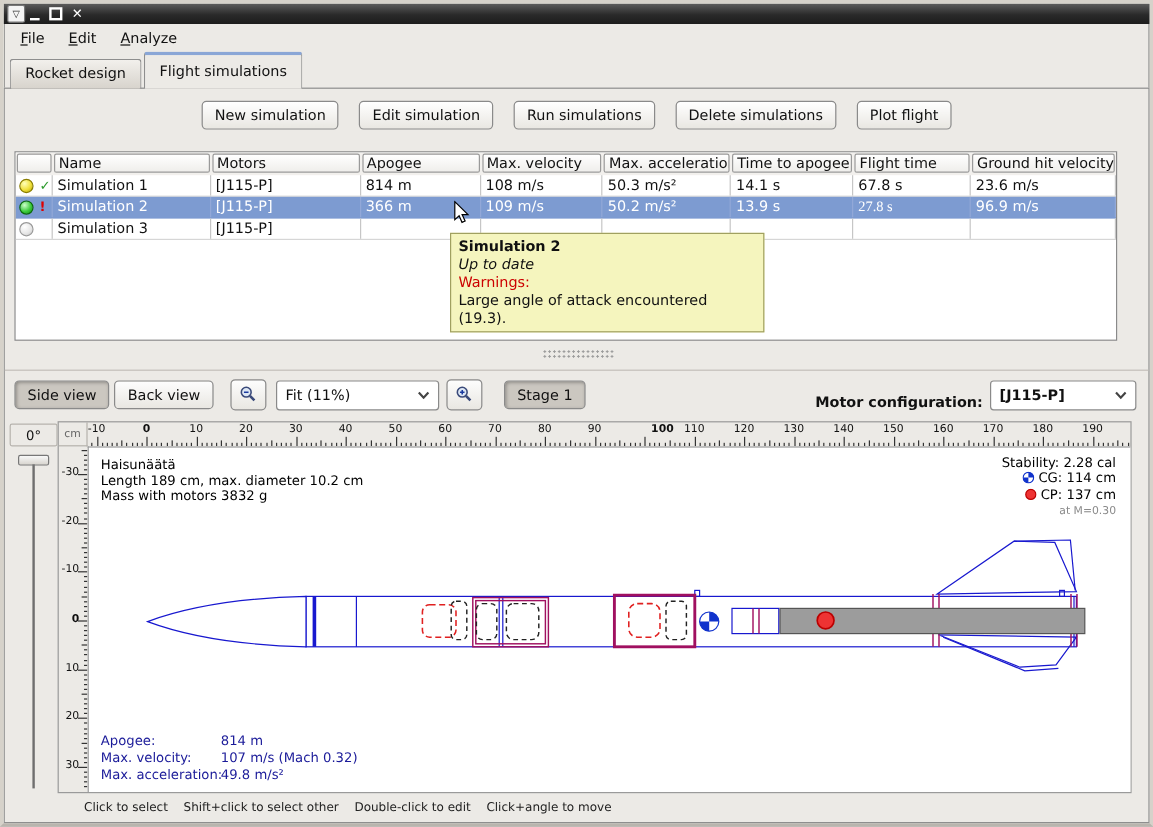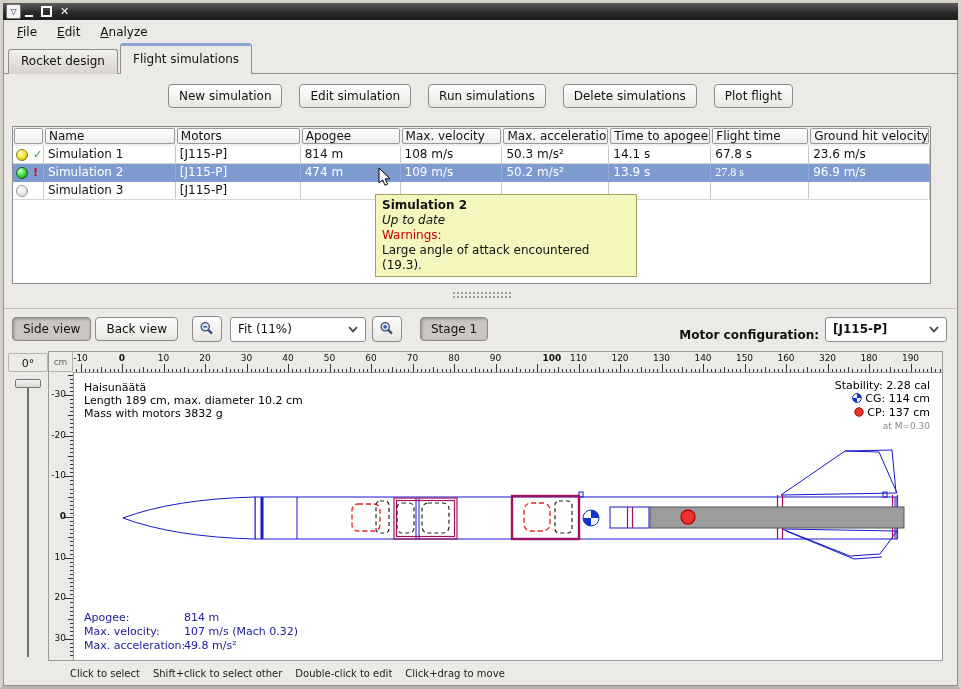--- a/index.html
+++ b/index.html
@@ -178,21 +178,21 @@
             <div class="td" style="width: 98px;">67.8 s</div>
             <div class="td" style="width: 121px;">23.6 m/s</div>
           </div>
           <div class="tr selected">
             <div class="td status" style="width: 31px;">
               <span class="ball green"></span>
               <span class="mark warning">!</span>
             </div>
             <div class="td" style="width: 132px;">Simulation 2</div>
             <div class="td" style="width: 125px;">[J115-P]</div>
-            <div class="td" style="width: 100px;">474 m</div>
+            <div class="td" style="width: 100px;">366 m</div>
             <div class="td" style="width: 102px;">109 m/s</div>
             <div class="td" style="width: 107px;">50.2 m/s²</div>
             <div class="td" style="width: 102px;">13.9 s</div>
             <div class="td" style="width: 98px; font-family: Liberation Serif, serif;">27.8 s</div>
             <div class="td" style="width: 121px;">96.9 m/s</div>
           </div>
           <div class="tr">
             <div class="td status" style="width: 31px;">
               <span class="ball gray"></span>
             </div>
@@ -467,21 +467,21 @@
             <div class="htick" style="left: 717.15px; height: 3px;"></div>
             <div class="htick" style="left: 721.3px; height: 3px;"></div>
             <div class="htick" style="left: 725.45px; height: 3px;"></div>
             <div class="htick" style="left: 729.6px; height: 3px;"></div>
             <div class="htick" style="left: 733.75px; height: 5px;"></div>
             <div class="htick" style="left: 737.9px; height: 3px;"></div>
             <div class="htick" style="left: 742.05px; height: 3px;"></div>
             <div class="htick" style="left: 746.2px; height: 3px;"></div>
             <div class="htick" style="left: 750.35px; height: 3px;"></div>
             <div class="htick" style="left: 754.5px; height: 8px;"></div>
-            <span class="hlabel" style="left: 739.5px;">320</span>
+            <span class="hlabel" style="left: 739.5px;">170</span>
             <div class="htick" style="left: 758.65px; height: 3px;"></div>
             <div class="htick" style="left: 762.8px; height: 3px;"></div>
             <div class="htick" style="left: 766.95px; height: 3px;"></div>
             <div class="htick" style="left: 771.1px; height: 3px;"></div>
             <div class="htick" style="left: 775.25px; height: 5px;"></div>
             <div class="htick" style="left: 779.4px; height: 3px;"></div>
             <div class="htick" style="left: 783.55px; height: 3px;"></div>
             <div class="htick" style="left: 787.7px; height: 3px;"></div>
             <div class="htick" style="left: 791.85px; height: 3px;"></div>
             <div class="htick" style="left: 796px; height: 8px;"></div>
@@ -682,18 +682,18 @@
             <div>49.8 m/s²</div>
           </div>
 
         </div>
       </div>
 
       <div class="hints">
           <span class="hint">Click to select</span>
           <span class="hint">Shift+click to select other</span>
           <span class="hint">Double-click to edit</span>
-          <span class="hint">Click+drag to move</span>
+          <span class="hint">Click+angle to move</span>
         </div>
 
     </div>
   </div>
 </div>
 
 </body></html>

